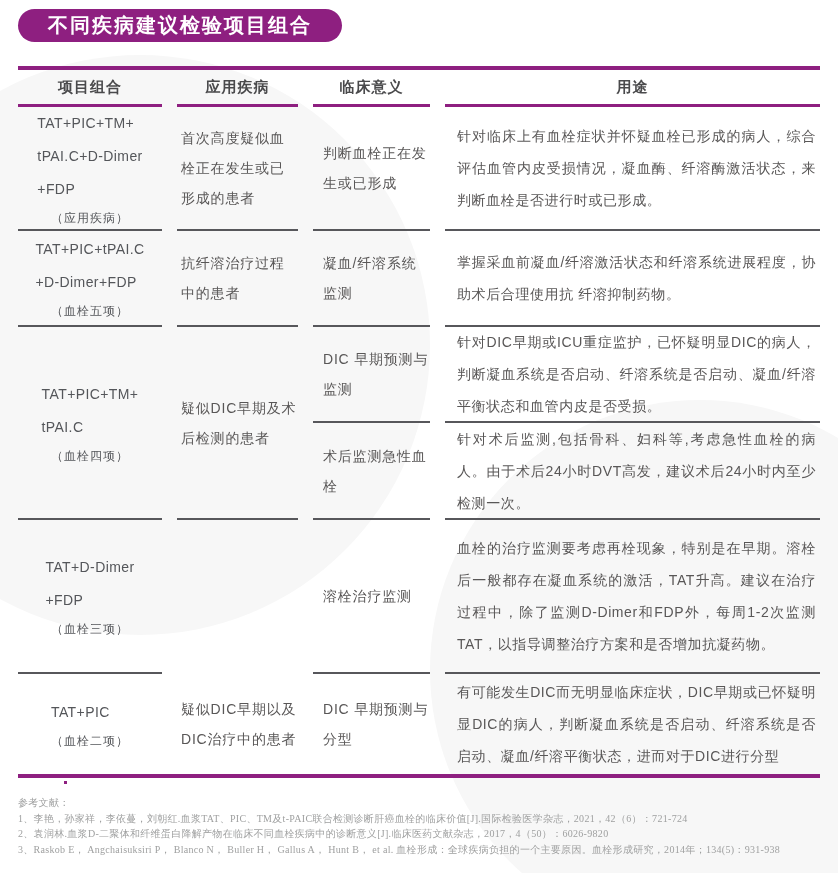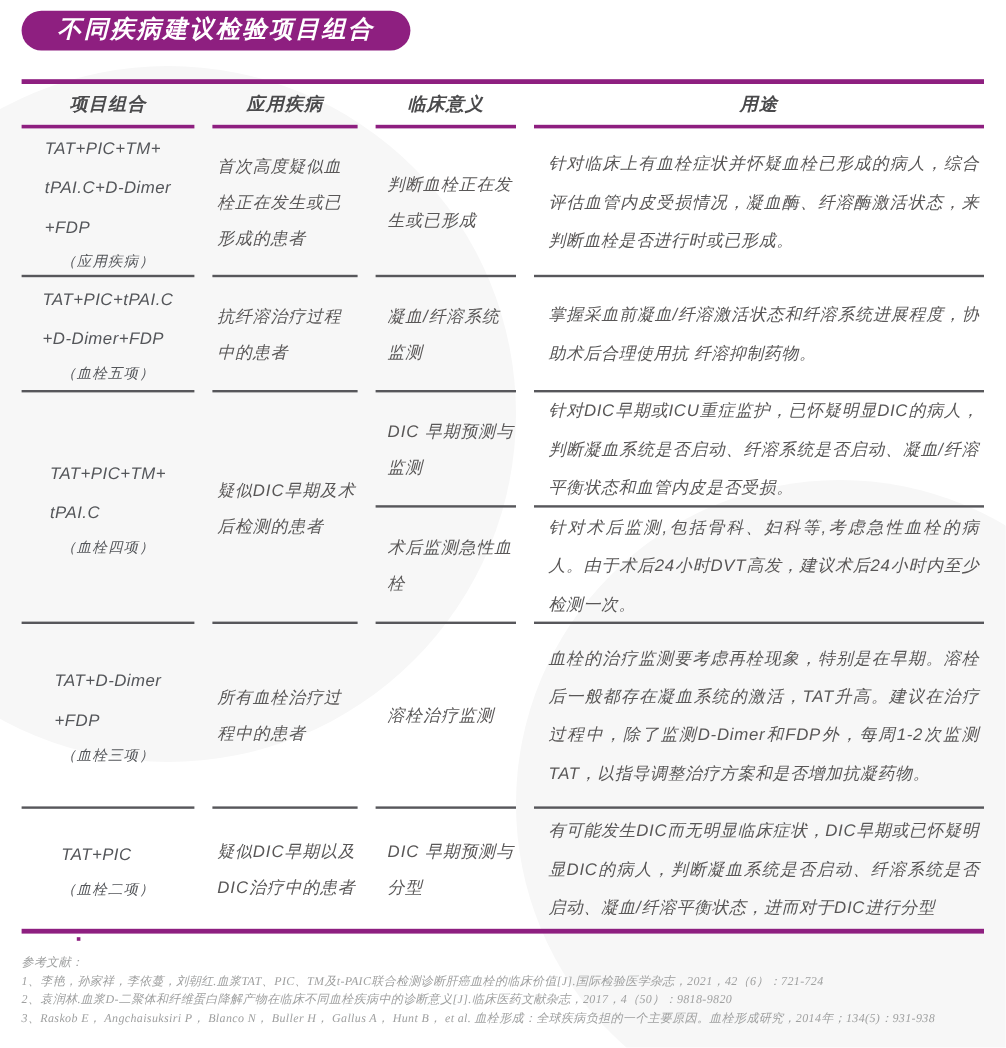--- a/index.html
+++ b/index.html
@@ -2,21 +2,21 @@
 <html style="--accent: #8e1f80; --divider: #57575b; --body-text: #595757; --ref-text: #9fa0a0;"><head>
 <meta charset="utf-8">
 <style>
   * { margin:0; padding:0; box-sizing:border-box; }
   html,body { background:#ffffff; }
   body {
     width:838px; height:873px;
     font-family:"Liberation Sans","DejaVu Sans",sans-serif;
     position:relative; overflow:hidden;
   }
-  .page { position:relative; width:838px; height:873px; background:#fff;font-style:italic; }
+  .page { position:relative; width:838px; height:873px; background:#fff; }
   .bg-circle { position:absolute; border-radius:50%; background:#f7f7f7; z-index:0; }
   .circle-a { left:-150px; top:55px; width:580px; height:580px; }
   .circle-b { left:430px; top:400px; width:540px; height:540px; }
   .content { position:relative; z-index:1; }
 
   .banner {
     display:inline-block; margin:9px 0 0 18px;
     background:var(--accent,#8e1f80); color:#fff;
     border-radius:17px; padding:5px 30px 6px 30px;
     font-size:20px; font-weight:bold; letter-spacing:2px; line-height:22px;
@@ -127,21 +127,20 @@
         <div class="td c3 gc3 gr5">术后监测急性血栓</div>
         <div class="td c4 gc4 gr5">针对术后监测,包括骨科、妇科等,考虑急性血栓的病人。由于术后24小时DVT高发，建议术后24小时内至少检测一次。</div>
 
         <div class="td c1 gc1 gr6">
           <div class="combo">
             <div class="combo-line">TAT+D-Dimer</div>
             <div class="combo-line">+FDP</div>
             <div class="combo-note">（血栓三项）</div>
           </div>
         </div>
-        <div class="td c2 gc2 gr6">所有血栓治疗过程中的患者</div>
         <div class="td c3 gc3 gr6">溶栓治疗监测</div>
         <div class="td c4 gc4 gr6">血栓的治疗监测要考虑再栓现象，特别是在早期。溶栓后一般都存在凝血系统的激活，TAT升高。建议在治疗过程中，除了监测D-Dimer和FDP外，每周1-2次监测TAT，以指导调整治疗方案和是否增加抗凝药物。</div>
 
         <div class="td c1 gc1 gr7 last">
           <div class="combo">
             <div class="combo-line">TAT+PIC</div>
             <div class="combo-note">（血栓二项）</div>
           </div>
         </div>
         <div class="td c2 gc2 gr7 last">疑似DIC早期以及DIC治疗中的患者</div>
@@ -149,17 +148,17 @@
         <div class="td c4 gc4 gr7 last">有可能发生DIC而无明显临床症状，DIC早期或已怀疑明显DIC的病人，判断凝血系统是否启动、纤溶系统是否启动、凝血/纤溶平衡状态，进而对于DIC进行分型</div>
 
       </div>
     </div>
 
     <div class="footnote-dot"></div>
 
     <div class="refs">
       <div class="ref-line">参考文献：</div>
       <div class="ref-line">1、李艳，孙家祥，李依蔓，刘朝红.血浆TAT、PIC、TM及t-PAIC联合检测诊断肝癌血栓的临床价值[J].国际检验医学杂志，2021，42（6）：721-724</div>
-      <div class="ref-line">2、袁润林.血浆D-二聚体和纤维蛋白降解产物在临床不同血栓疾病中的诊断意义[J].临床医药文献杂志，2017，4（50）：9818-9820</div>
+      <div class="ref-line">2、袁润林.血浆D-二聚体和纤维蛋白降解产物在临床不同血栓疾病中的诊断意义[J].临床医药文献杂志，2017，4（50）：6026-9820</div>
       <div class="ref-line">3、Raskob E， Angchaisuksiri P， Blanco N， Buller H， Gallus A， Hunt B， et al. 血栓形成：全球疾病负担的一个主要原因。血栓形成研究，2014年；134(5)：931-938</div>
     </div>
   </div>
 </div>
 
 </body></html>

